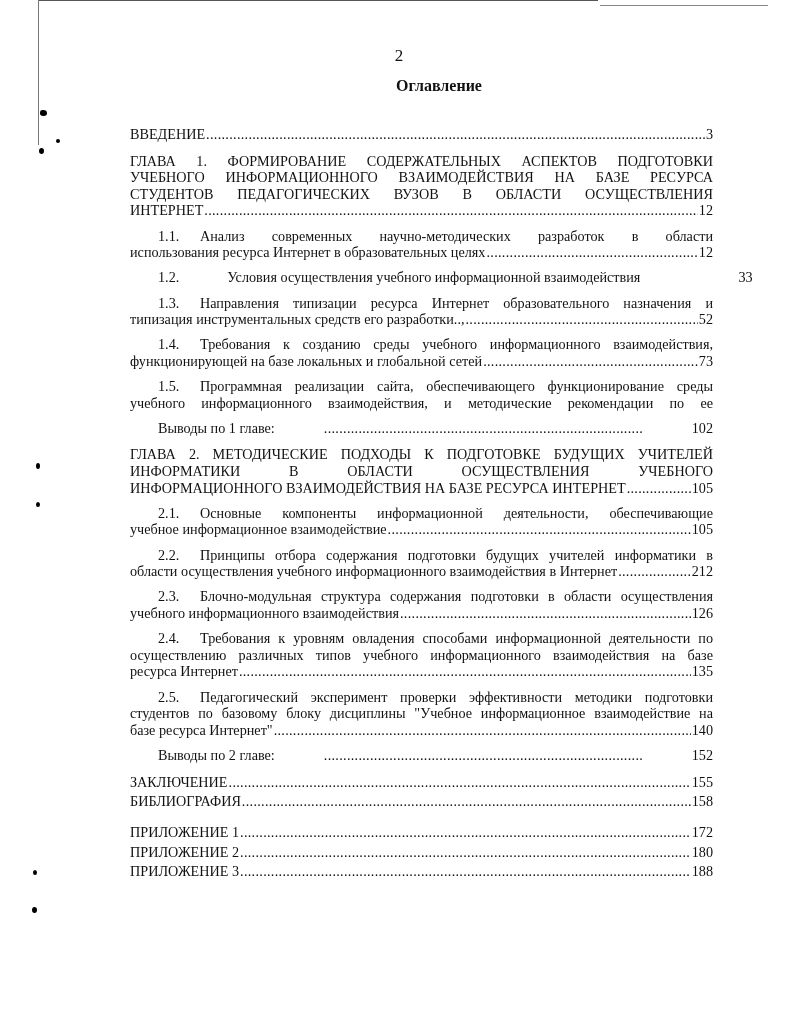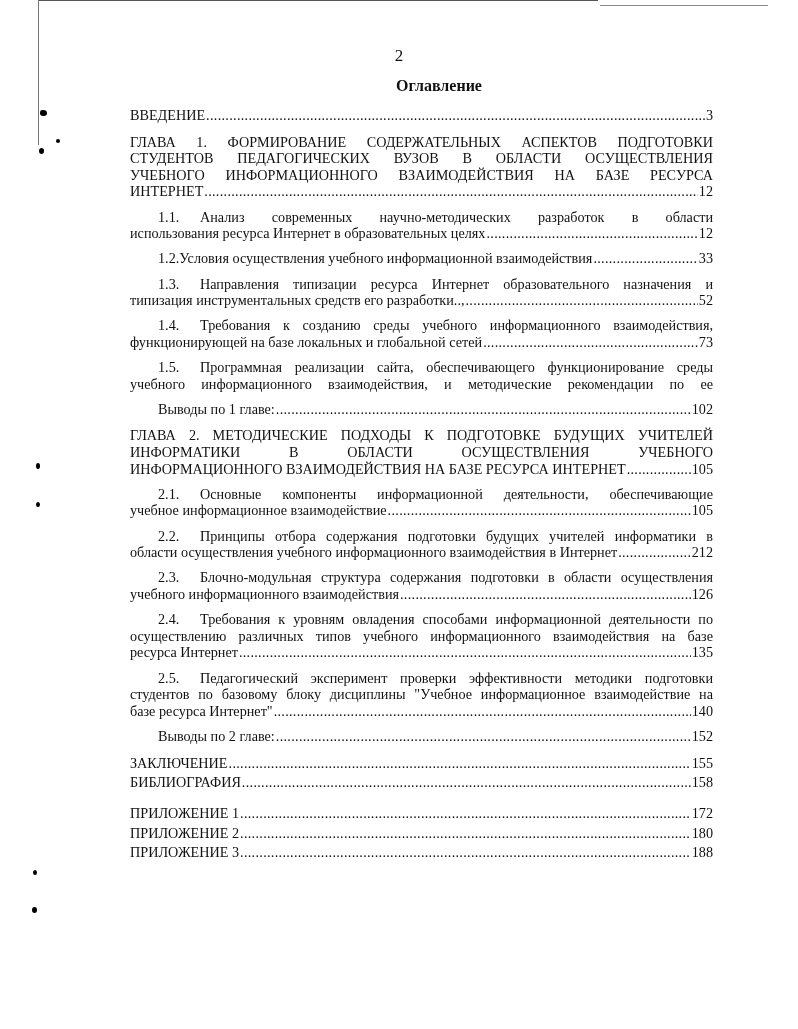--- a/index.html
+++ b/index.html
@@ -6,32 +6,32 @@
   body {
     width: 798px; height: 1029px; background: #ffffff; position: relative; overflow: hidden;
     font-family: "Liberation Serif", "DejaVu Serif", serif; color: #111;
   }
   .scan-top { position: absolute; left: 38px; top: 0; width: 560px; height: 1px; background: #555; }
   .scan-top2 { position: absolute; left: 600px; top: 5px; width: 168px; height: 1px; background: #888; }
   .scan-left { position: absolute; left: 38px; top: 0; width: 1px; height: 145px; background: #777; }
   .speck { position: absolute; background: #000; border-radius: 50%; }
   .page-num { position: absolute; left: 0; width: 100%; top: 46px; text-align: center; font-size: 17px; }
   .title { position: absolute; left: 0; width: 100%; top: 77px; text-align: center; font-size: 16px; font-weight: bold; margin-left: 40px; }
-  .toc { position: absolute; left: 130px; width: 583px; top: 107px; font-size: 14.2px; line-height: 16.6px; }
+  .toc { position: absolute; left: 130px; width: 583px; top: 126px; font-size: 14.2px; line-height: 16.6px; }
   .entry { margin-bottom: 8.6px; text-align: justify; }
   .entry.top { margin-bottom: 10px; }
   .row-line { display: flex; align-items: baseline; white-space: nowrap; }
   .row-line .label { flex: 0 0 auto; }
   .row-line .dots { flex: 1 1 auto; overflow: hidden; margin: 0 1px; }
   .row-line .dots::after { content: "........................................................................................................................................................................................................"; letter-spacing: 0.3px; }
   .row-line .pg { flex: 0 0 auto; }
   .wrap { text-align: justify; text-align-last: justify; }
   .sub .wrap { text-indent: 28px; }
   .num { display: inline-block; width: 42px; text-indent: 0; }
-  .sub .row-line.first { padding-left: 28px; }
+  .sub .row-line.first { padding-left: 28px; gap: 48px; }
 </style>
 </head>
 <body>
 
 <div class="scan-top"></div>
 <div class="scan-top2"></div>
 <div class="scan-left"></div>
 
 <div class="speck" style="left:40px;top:110px;width:7px;height:6px;border-radius:40% 60% 50% 50%;"></div>
 <div class="speck" style="left:56px;top:139px;width:4px;height:4px;"></div>
@@ -49,22 +49,22 @@
   <div class="entry top">
     <div class="row-line">
         <span class="label">ВВЕДЕНИЕ</span>
         <span class="dots"></span>
         <span class="pg">3</span>
       </div>
   </div>
 
   <div class="entry">
     <div class="wrap">ГЛАВА 1. ФОРМИРОВАНИЕ СОДЕРЖАТЕЛЬНЫХ АСПЕКТОВ ПОДГОТОВКИ</div>
+    <div class="wrap">УЧЕБНОГО ИНФОРМАЦИОННОГО ВЗАИМОДЕЙСТВИЯ НА БАЗЕ РЕСУРСА</div>
     <div class="wrap">СТУДЕНТОВ ПЕДАГОГИЧЕСКИХ ВУЗОВ В ОБЛАСТИ ОСУЩЕСТВЛЕНИЯ</div>
-    <div class="wrap">УЧЕБНОГО ИНФОРМАЦИОННОГО ВЗАИМОДЕЙСТВИЯ НА БАЗЕ РЕСУРСА</div>
     <div class="row-line">
         <span class="label">ИНТЕРНЕТ</span>
         <span class="dots"></span>
         <span class="pg">12</span>
       </div>
   </div>
 
   <div class="entry sub">
     <div class="wrap"><span class="num">1.1.</span><span>Анализ современных научно-методических разработок в области</span></div>
     <div class="row-line">

